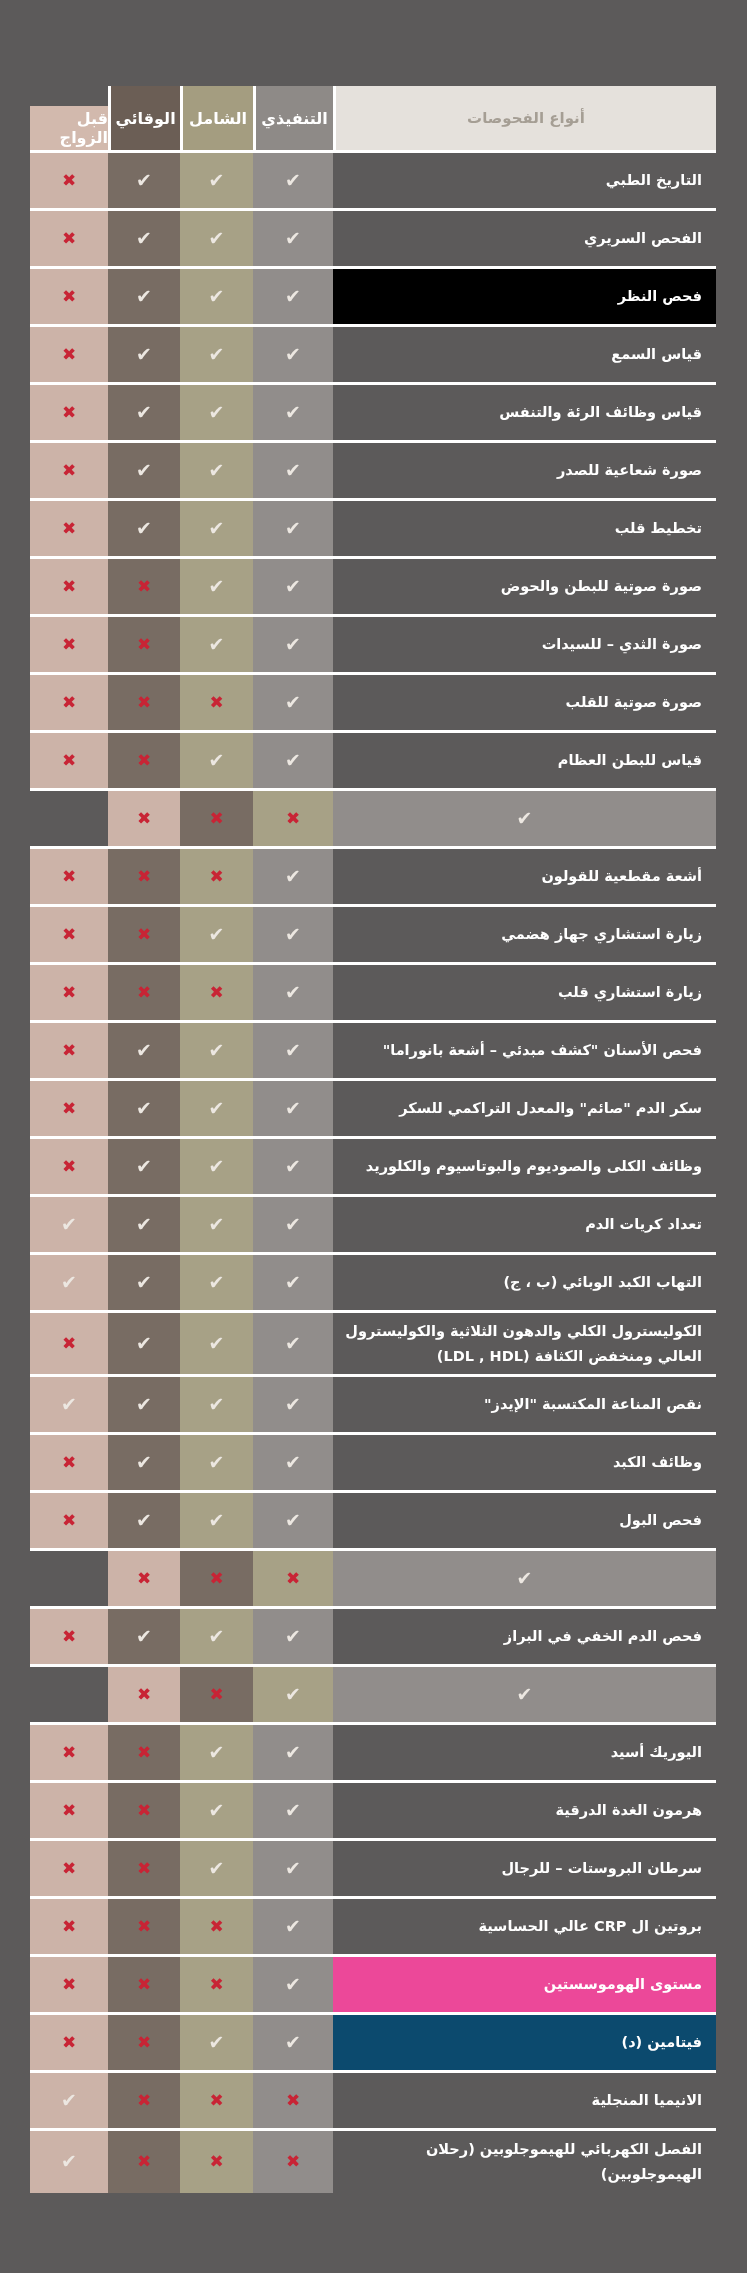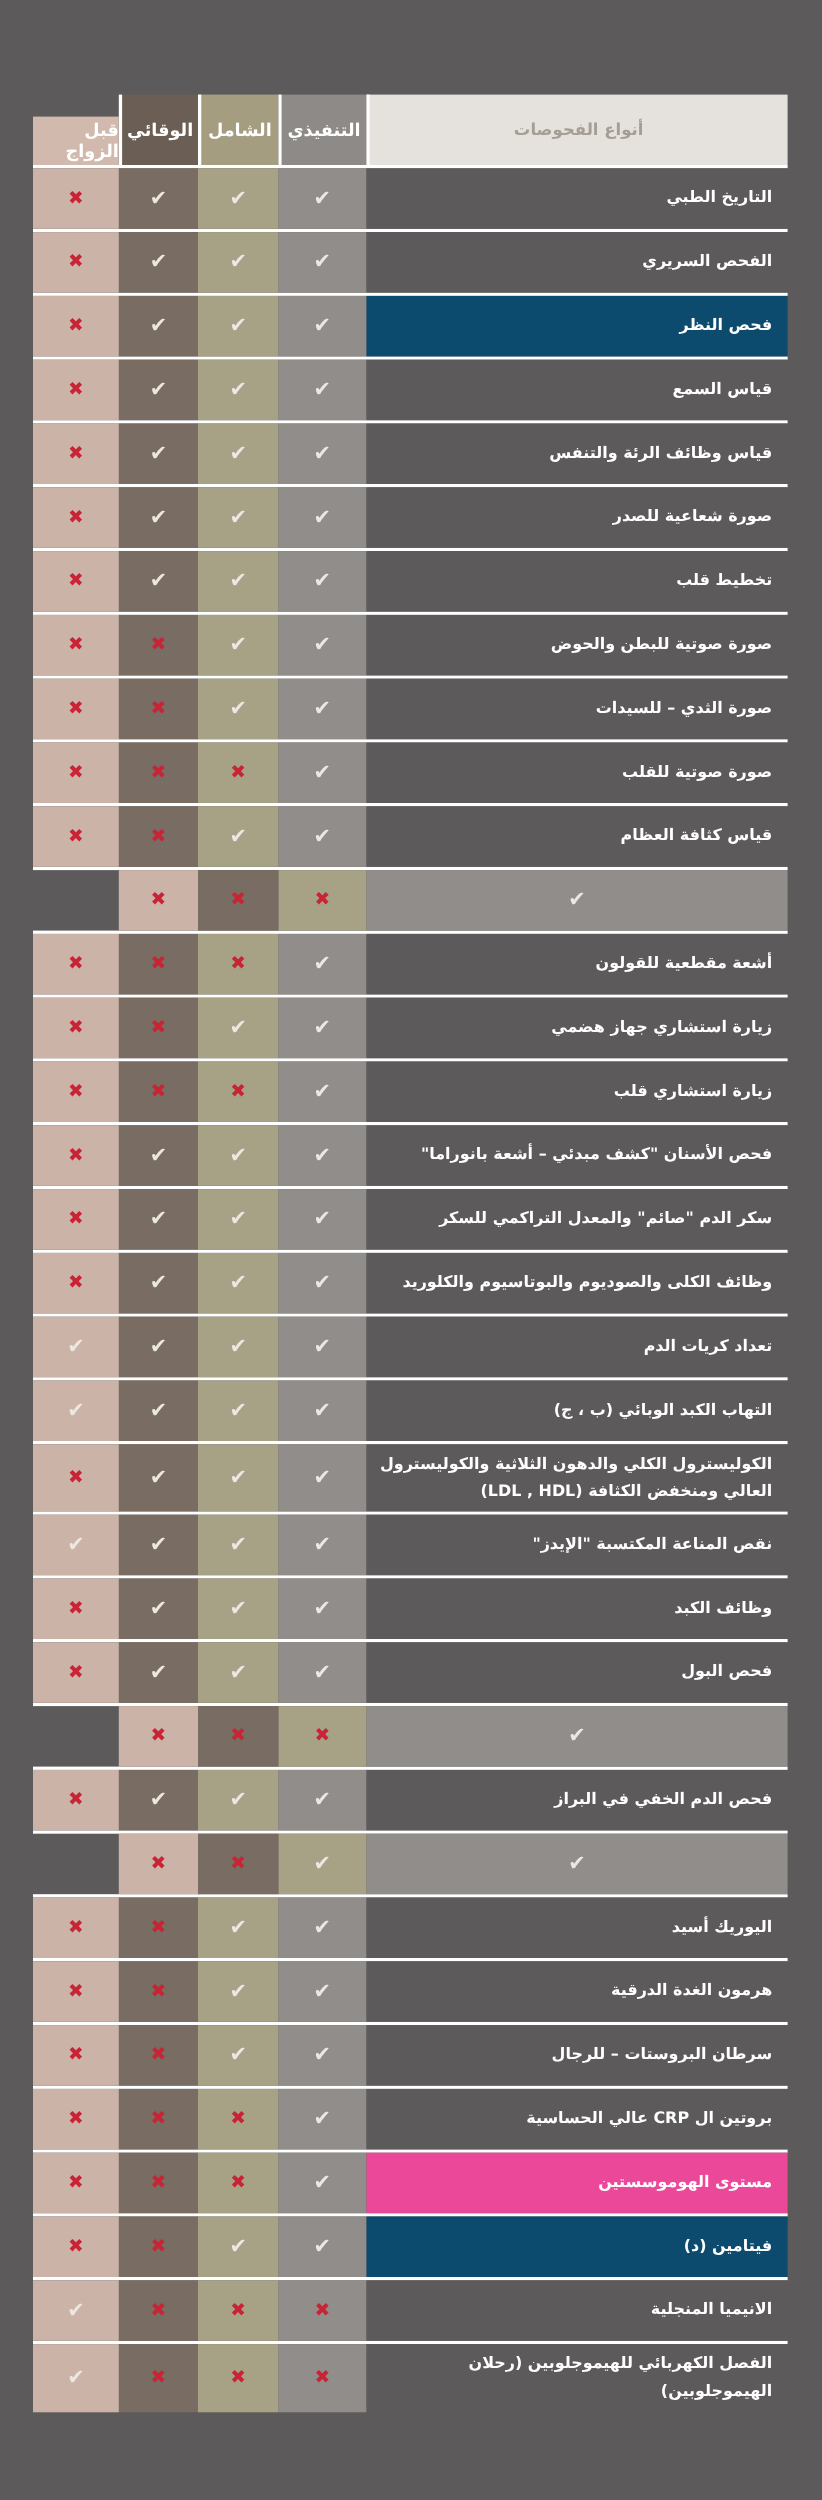--- a/index.html
+++ b/index.html
@@ -65,21 +65,21 @@
             <span class="mark mark-check" style="color: rgb(236, 231, 225);">✔</span>
           </div>
           <div class="td mark-td" style="background: rgb(120, 108, 99);">
             <span class="mark mark-check" style="color: rgb(236, 231, 225);">✔</span>
           </div>
           <div class="td mark-td" style="background: rgb(204, 179, 168);">
             <span class="mark mark-cross" style="color: rgb(200, 36, 53);">✖</span>
           </div>
         </div>
         <div class="tr">
-          <div class="td name-td" style="background: #0c4a6e; color: rgb(255, 255, 255); padding-left: 40px;">فحص النظر</div>
+          <div class="td name-td" style="background: #000000; color: rgb(255, 255, 255); padding-left: 40px;">فحص النظر</div>
           <div class="td mark-td" style="background: rgb(145, 141, 139);">
             <span class="mark mark-check" style="color: rgb(236, 231, 225);">✔</span>
           </div>
           <div class="td mark-td" style="background: rgb(167, 161, 134);">
             <span class="mark mark-check" style="color: rgb(236, 231, 225);">✔</span>
           </div>
           <div class="td mark-td" style="background: rgb(120, 108, 99);">
             <span class="mark mark-check" style="color: rgb(236, 231, 225);">✔</span>
           </div>
           <div class="td mark-td" style="background: rgb(204, 179, 168);">
@@ -185,21 +185,21 @@
             <span class="mark mark-cross" style="color: rgb(200, 36, 53);">✖</span>
           </div>
           <div class="td mark-td" style="background: rgb(120, 108, 99);">
             <span class="mark mark-cross" style="color: rgb(200, 36, 53);">✖</span>
           </div>
           <div class="td mark-td" style="background: rgb(204, 179, 168);">
             <span class="mark mark-cross" style="color: rgb(200, 36, 53);">✖</span>
           </div>
         </div>
         <div class="tr">
-          <div class="td name-td" style="background: rgb(92, 90, 90); color: rgb(255, 255, 255);">قياس كثافة العظام</div>
+          <div class="td name-td" style="background: rgb(92, 90, 90); color: rgb(255, 255, 255);">قياس للبطن العظام</div>
           <div class="td mark-td" style="background: rgb(145, 141, 139);">
             <span class="mark mark-check" style="color: rgb(236, 231, 225);">✔</span>
           </div>
           <div class="td mark-td" style="background: rgb(167, 161, 134);">
             <span class="mark mark-check" style="color: rgb(236, 231, 225);">✔</span>
           </div>
           <div class="td mark-td" style="background: rgb(120, 108, 99);">
             <span class="mark mark-cross" style="color: rgb(200, 36, 53);">✖</span>
           </div>
           <div class="td mark-td" style="background: rgb(204, 179, 168);">

